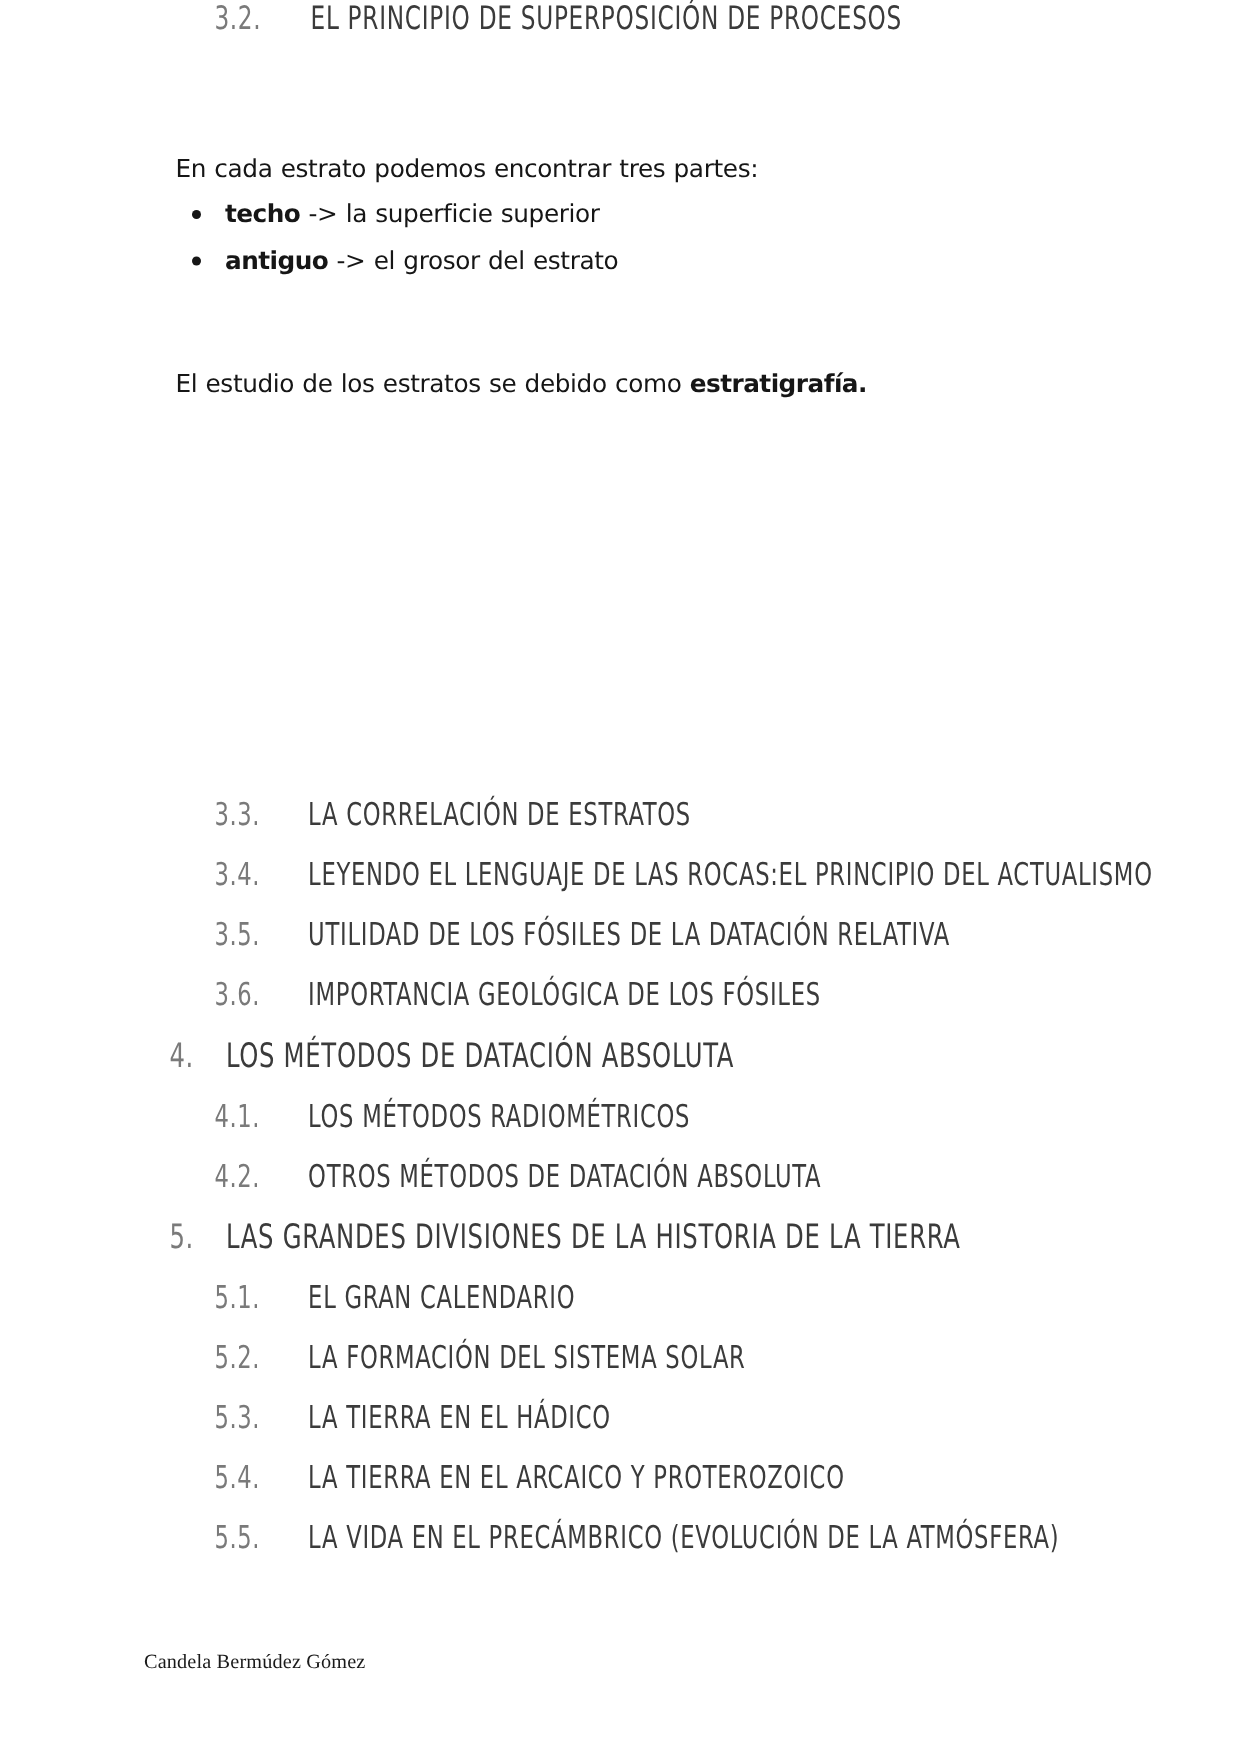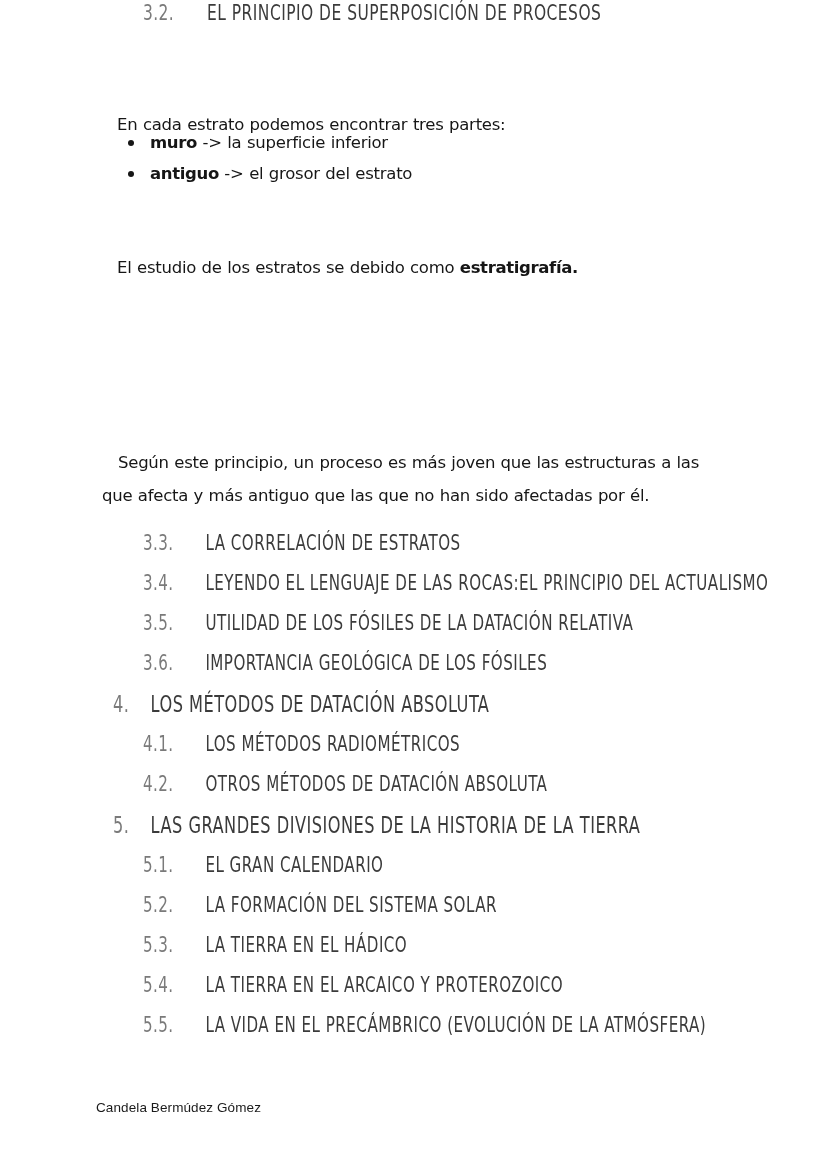--- a/index.html
+++ b/index.html
@@ -23,21 +23,20 @@
   }
 
   
   .hand {
     font-family: "DejaVu Sans", sans-serif;
     font-weight: 400;
     color: #161616;
     font-size: 16.5px;
     letter-spacing: -0.25px;
     word-spacing: 0.5px;
-    margin-top: 12px;
   }
   .hand b, .hand .bold {
     font-weight: 700;
     letter-spacing: -0.35px;
   }
 
   .intro {
     position: absolute;
     left: 117px;
     top: 100px;
@@ -136,48 +135,47 @@
     left: 143px;
     font-size: 21.5px;
   }
   .head32 .num { width: 80px; }
 
   
   .footer {
     position: absolute;
     left: 96px;
     top: 1100px;
-    font-family: Liberation Sans, sans-serif;
+    font-family: Liberation Serif, serif;
     font-size: 13.5px;
     color: #1a1a1a;
     letter-spacing: 0.1px;
   }
 </style>
 </head>
 <body>
 
 <div class="page">
 
   <div class="intro hand">En cada estrato podemos encontrar tres partes:</div>
 
   <ul class="bullets hand">
     <li>
-      <span class="dot"></span><span class="bold">muro</span><span> -&gt; la superficie inferior</span>
+      <span class="dot"></span><span class="bold">techo</span><span> -&gt; la superficie superior</span>
     </li>
     <li>
       <span class="dot"></span><span class="bold">antiguo</span><span> -&gt; el grosor del estrato</span>
     </li>
   </ul>
 
   <div class="para-estudio hand"><span>El estudio de los estratos se debido como </span><span class="bold">estratigrafía.</span></div>
 
   <div class="toc-line head32"><span class="num">3.2.</span><span class="txt">EL PRINCIPIO DE SUPERPOSICIÓN DE PROCESOS</span></div>
 
 
-  <div class="para-segun hand">Según este principio, un proceso es más joven que las estructuras a las que afecta y más antiguo que las que no han sido afectadas por él.</div>
 
   <div id="toc-container">
       <div class="toc-line lvl2" style="top: 531px;"><span class="num">3.3.</span><span class="txt">LA CORRELACIÓN DE ESTRATOS</span></div>
       <div class="toc-line lvl2" style="top: 571px;"><span class="num">3.4.</span><span class="txt">LEYENDO EL LENGUAJE DE LAS ROCAS:EL PRINCIPIO DEL ACTUALISMO</span></div>
       <div class="toc-line lvl2" style="top: 611px;"><span class="num">3.5.</span><span class="txt">UTILIDAD DE LOS FÓSILES DE LA DATACIÓN RELATIVA</span></div>
       <div class="toc-line lvl2" style="top: 651px;"><span class="num">3.6.</span><span class="txt">IMPORTANCIA GEOLÓGICA DE LOS FÓSILES</span></div>
       <div class="toc-line lvl1" style="top: 691px;"><span class="num">4.</span><span class="txt">LOS MÉTODOS DE DATACIÓN ABSOLUTA</span></div>
       <div class="toc-line lvl2" style="top: 732px;"><span class="num">4.1.</span><span class="txt">LOS MÉTODOS RADIOMÉTRICOS</span></div>
       <div class="toc-line lvl2" style="top: 772px;"><span class="num">4.2.</span><span class="txt">OTROS MÉTODOS DE DATACIÓN ABSOLUTA</span></div>
       <div class="toc-line lvl1" style="top: 812px;"><span class="num">5.</span><span class="txt">LAS GRANDES DIVISIONES DE LA HISTORIA DE LA TIERRA</span></div>

